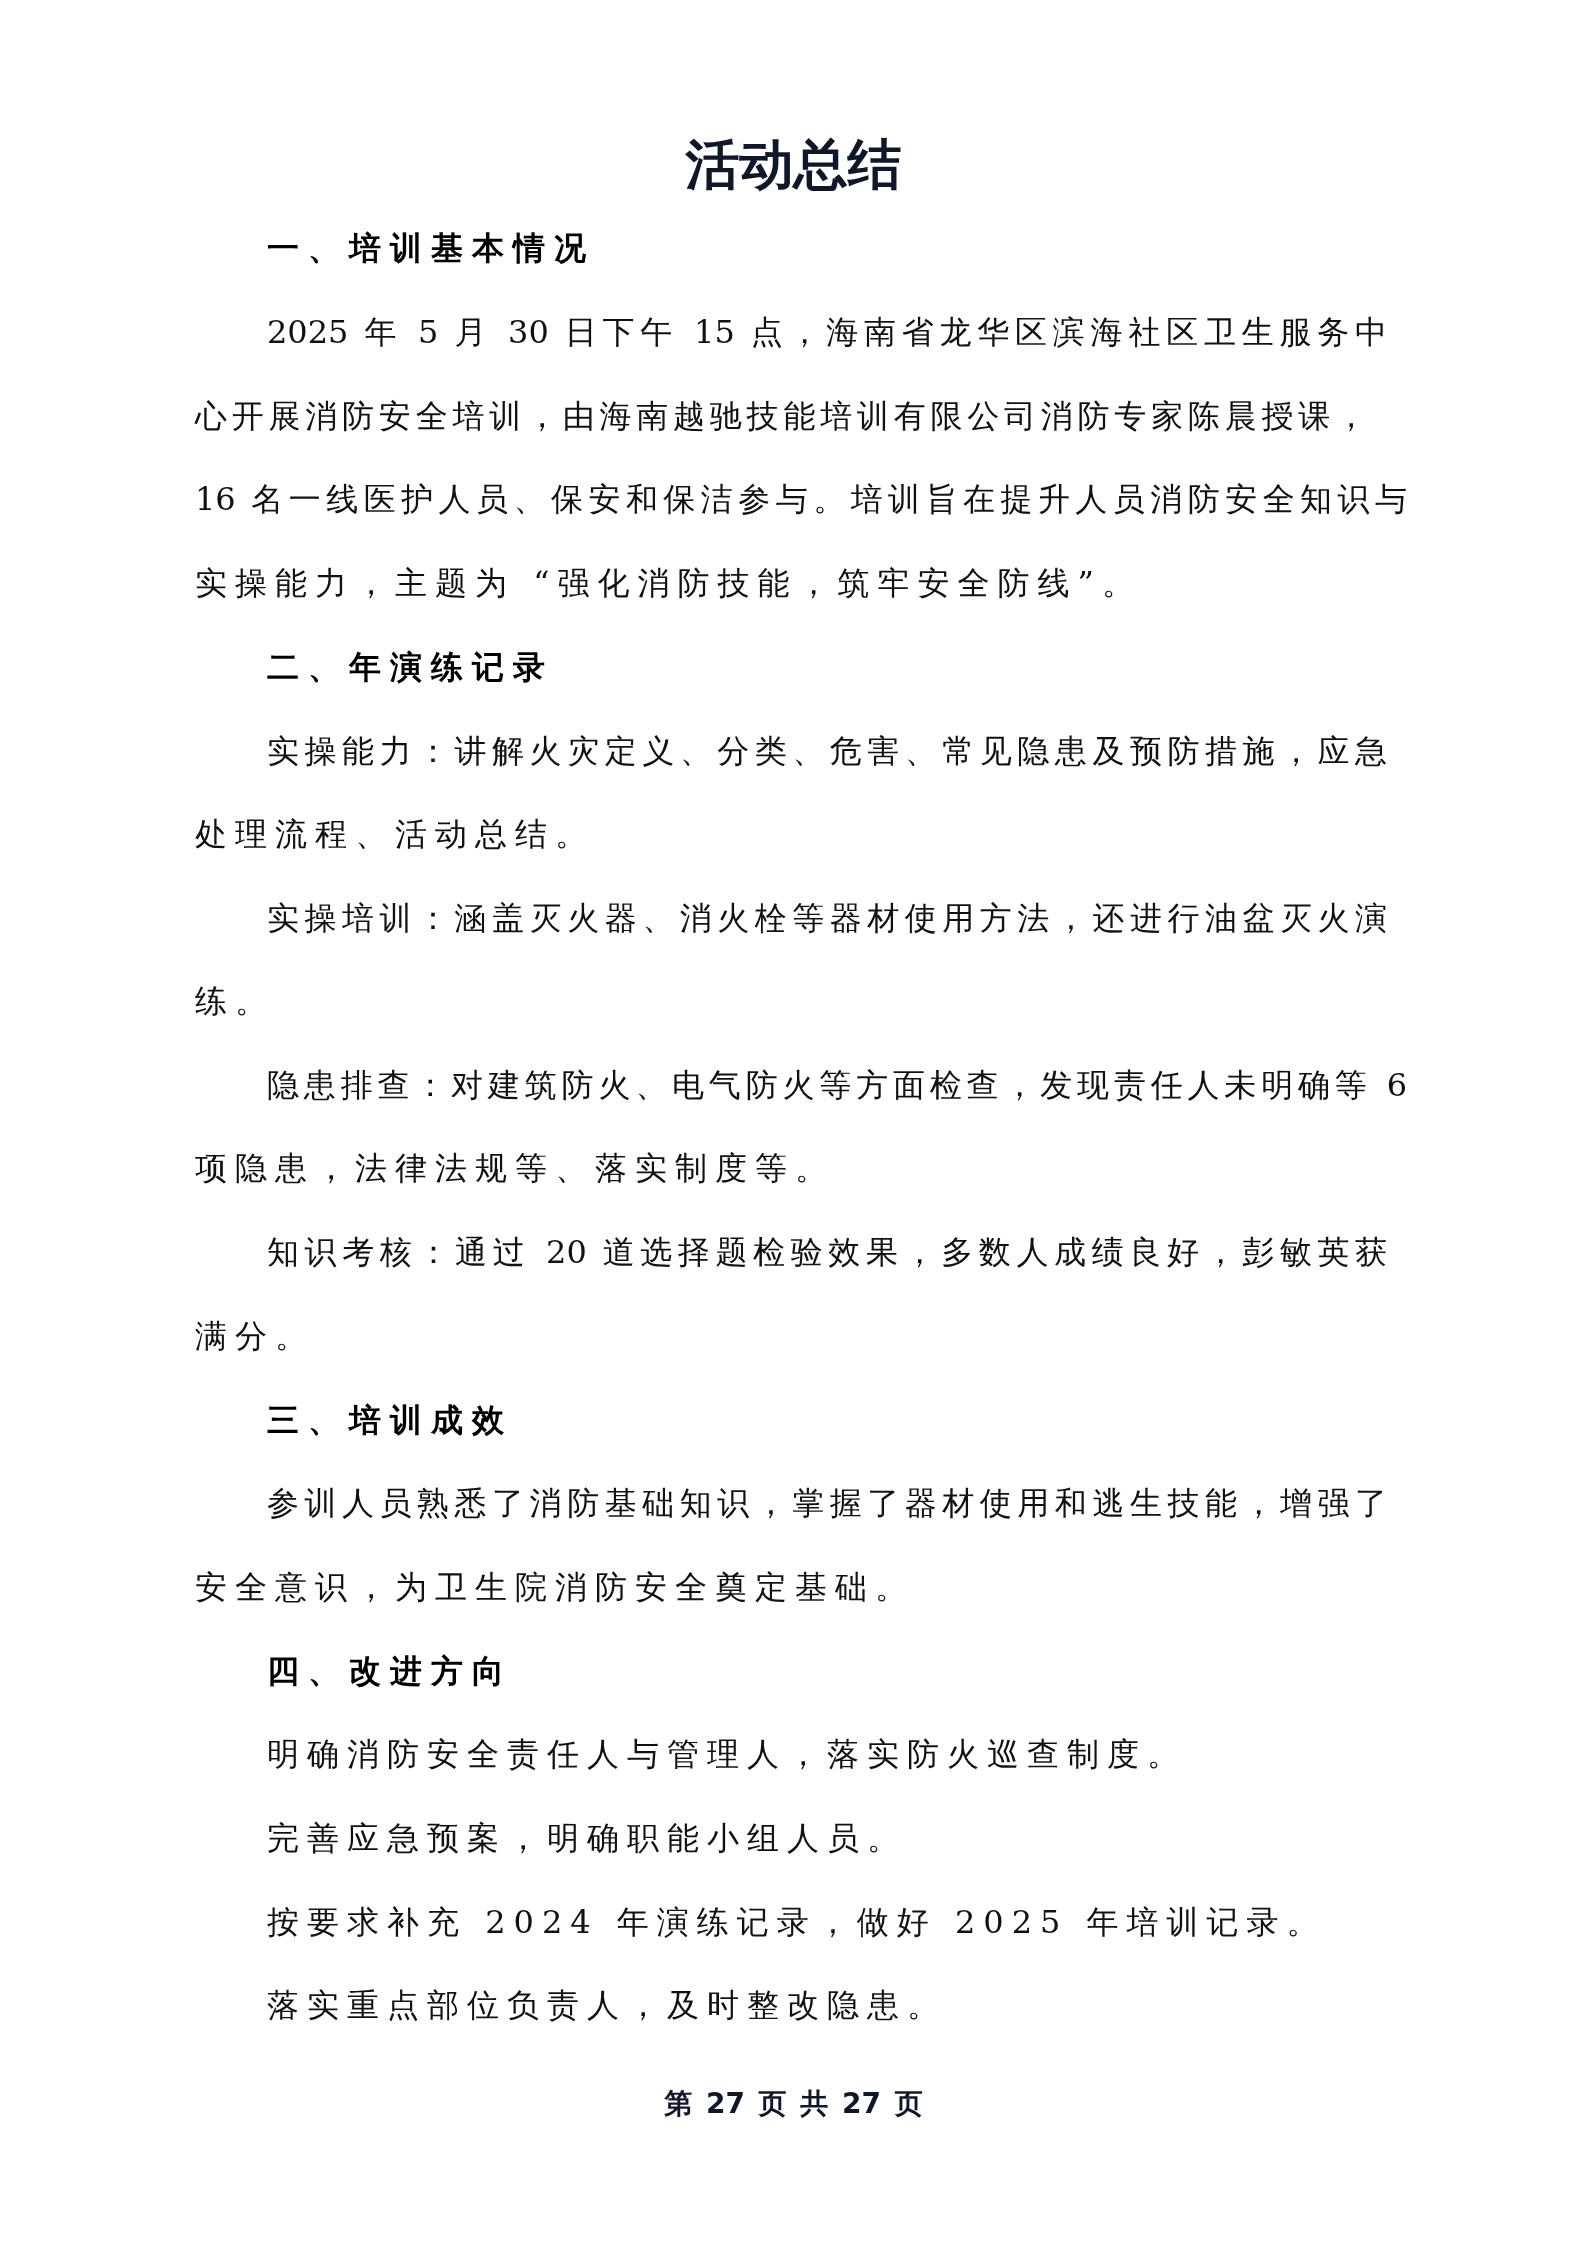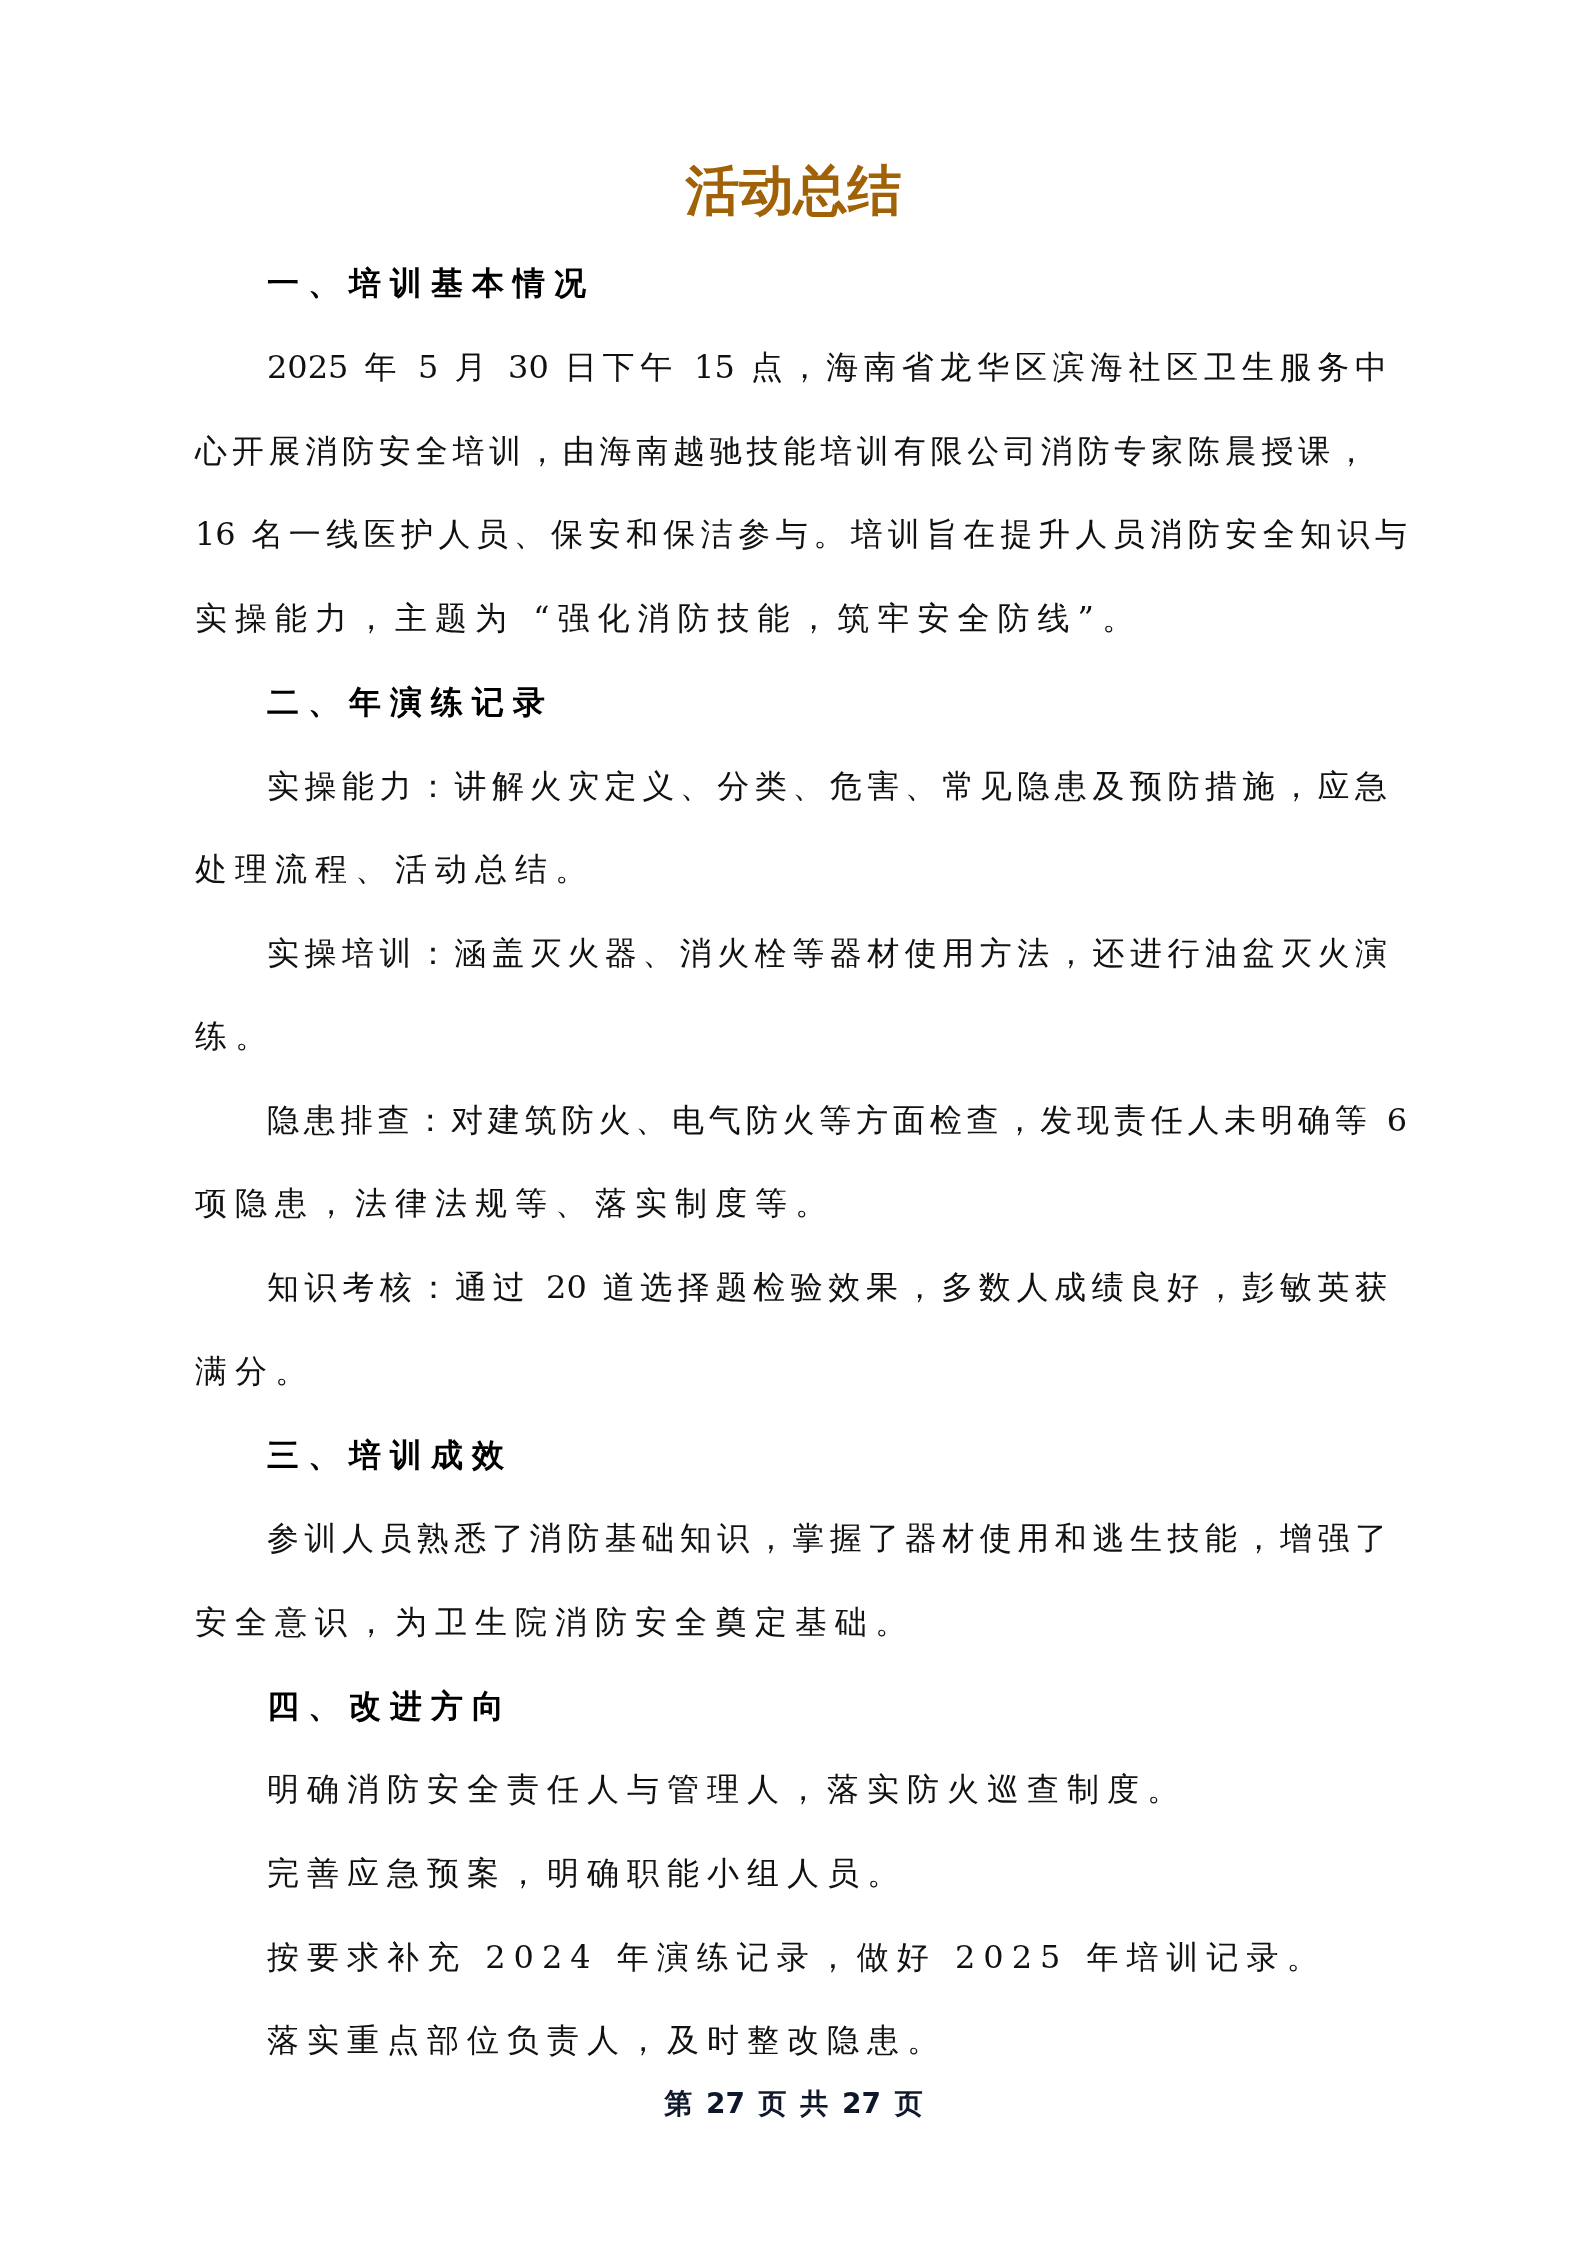--- a/index.html
+++ b/index.html
@@ -1,22 +1,22 @@
 <!DOCTYPE html>
 <html><head>
 <meta charset="utf-8">
 <style>
   html, body { margin: 0; padding: 0; background: #ffffff; }
   body { width: 1587px; height: 2245px; position: relative; overflow: hidden;
          font-family: "DejaVu Serif", "Liberation Serif", serif; color: #111111; }
   .title { position: absolute; left: 0; width: 1587px; top: 132px; height: 66px; line-height: 66px;
            text-align: center; font-family: "DejaVu Sans", "Liberation Sans", sans-serif;
-           font-weight: bold; font-size: 54px; color: #a16207; letter-spacing: 0px; margin-top: 26px; }
+           font-weight: bold; font-size: 54px; color: #0f172a; letter-spacing: 0px; }
   .line { position: absolute; height: 44px; line-height: 44px; font-size: 32px; white-space: nowrap;
-          letter-spacing: 8px; margin-top: 35px; }
+          letter-spacing: 8px; }
   .line.j { text-align: justify; text-align-last: justify; white-space: normal; letter-spacing: 0; }
   .heading { font-weight: bold; color: #000; letter-spacing: 9px; }
   .footer { position: absolute; left: 0; width: 1587px; top: 2082px; height: 44px; line-height: 44px;
             text-align: center; font-family: "DejaVu Sans", "Liberation Sans", sans-serif;
             font-weight: bold; font-size: 28px; color: #0f172a; word-spacing: 4px; }
 </style>
 </head>
 <body>
 
 <div>

